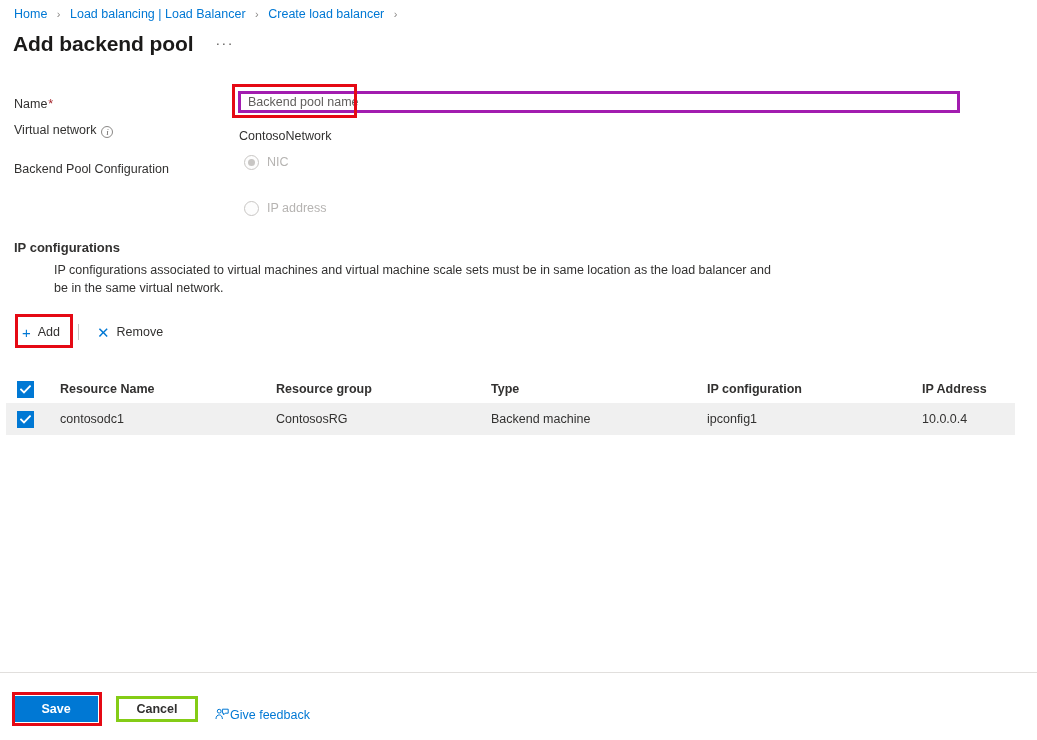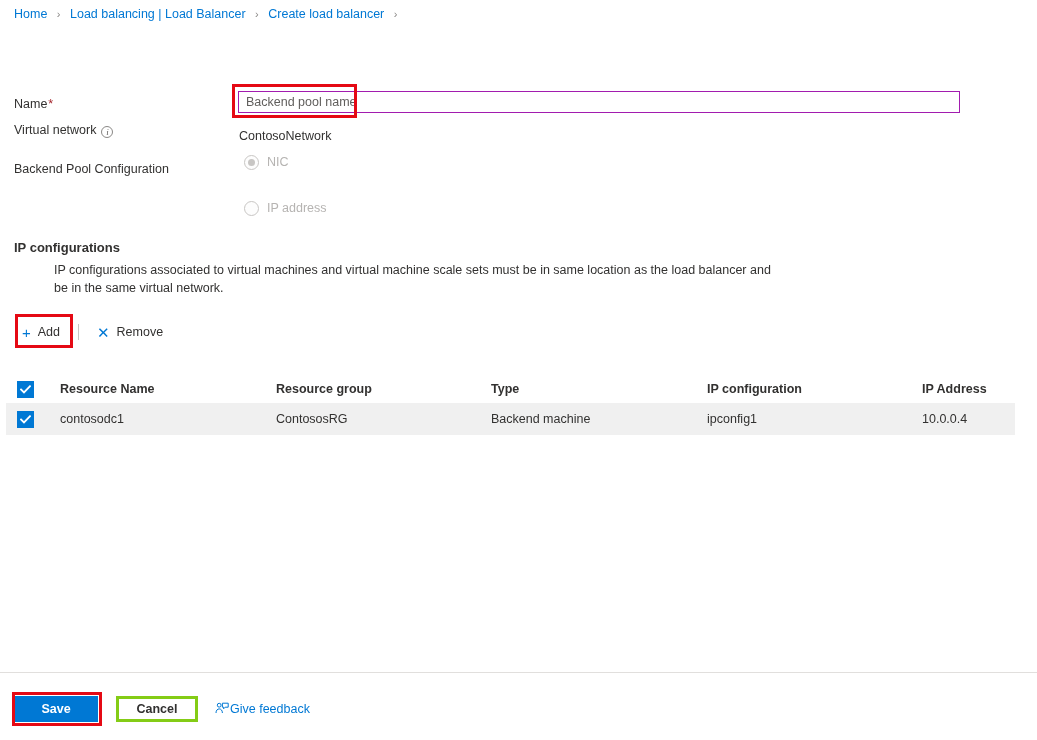--- a/index.html
+++ b/index.html
@@ -87,21 +87,21 @@
     margin-left: 5px;
     font-family: "Liberation Serif", serif;
     font-style: italic;
     cursor: pointer;
   }
 
   .name-input {
     position: absolute;
     left: 238px; top: 91px;
     width: 722px; height: 22px;
-    border: 1px solid #a21caf;
+    border: 3px solid #a21caf;
     background: #ffffff;
     font-family: "Liberation Sans", sans-serif;
     font-size: 12.5px;
     color: #605e5c;
     padding: 0 7px;
     outline: none;
   }
   .name-input::placeholder { color: #605e5c; opacity: 1; }
 
   .static-value {
@@ -244,21 +244,21 @@
   .footer-divider {
     position: absolute;
     left: 0; top: 672px;
     width: 1037px; height: 1px;
     background: #e1dfdd;
   }
   .footer {
     position: absolute;
     left: 14px; top: 696px;
     display: flex;
-    align-items: center;
+    align-items: flex-end;
   }
   .btn-primary {
     width: 84px; height: 26px;
     background: #0078d4;
     border: 1px solid #0078d4;
     color: #ffffff;
     font-family: "Liberation Sans", sans-serif;
     font-size: 12.5px;
     font-weight: 600;
     cursor: pointer;
@@ -308,20 +308,24 @@
 
   <div class="breadcrumb">
     <span class="crumb-link">Home</span>
     <span class="crumb-sep">›</span>
     <span class="crumb-link">Load balancing | Load Balancer</span>
     <span class="crumb-sep">›</span>
     <span class="crumb-link">Create load balancer</span>
     <span class="crumb-sep">›</span>
   </div>
 
+  <div class="title-row">
+    <span class="page-title">Add backend pool</span>
+    <span class="title-ellipsis">···</span>
+  </div>
 
   <div class="form-label" style="left:14px; top:96px;">
     <span>Name</span><span class="req-star">*</span>
   </div>
   <input class="name-input" type="text" placeholder="Backend pool name" style="">
 
   <div class="form-label" style="left:14px; top:122px;">
     <span>Virtual network</span><span class="info-icon">i</span>
   </div>
   <div class="static-value">ContosoNetwork</div>

